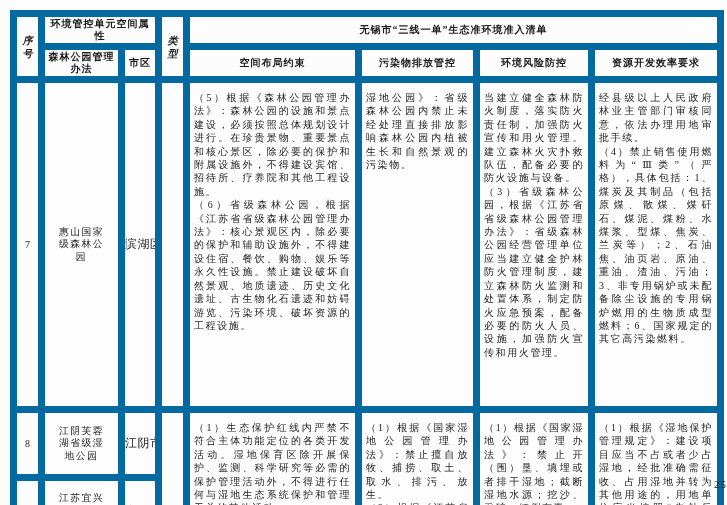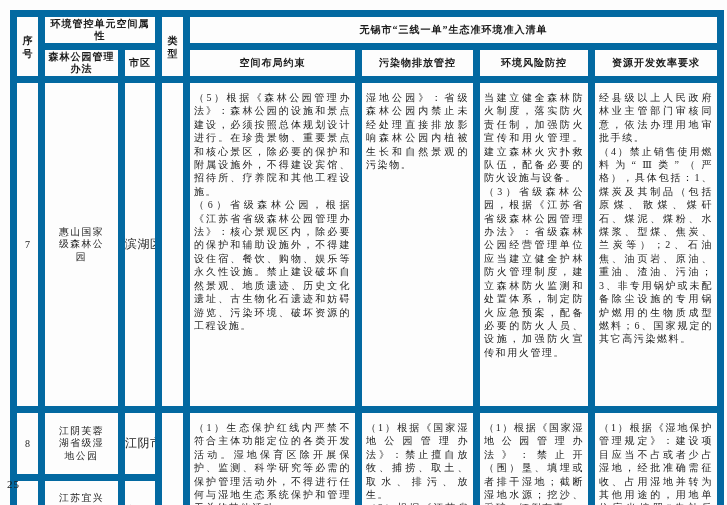--- a/index.html
+++ b/index.html
@@ -58,27 +58,28 @@
     line-height:13.4px;
     letter-spacing:1.6px;
     padding:8px 4px 0 4px;
   }
   .vtxt{
     display:inline-block;
     width:1em;
     word-break:break-all;
     line-height:13px;
     text-align:center;
+    font-style:italic;
   }
   .vtxt.tall{line-height:15px;font-size:9.8px;margin-left:24px;}
   .pageno{
     position:absolute;
     left:0;right:0;
     top:478px;
-    text-align:left;
+    text-align:right;
     font-size:11px;
     letter-spacing:1px;
     padding-left:7px;
   }
 </style>
 </head>
 <body>
 
 <div class="page">
 

